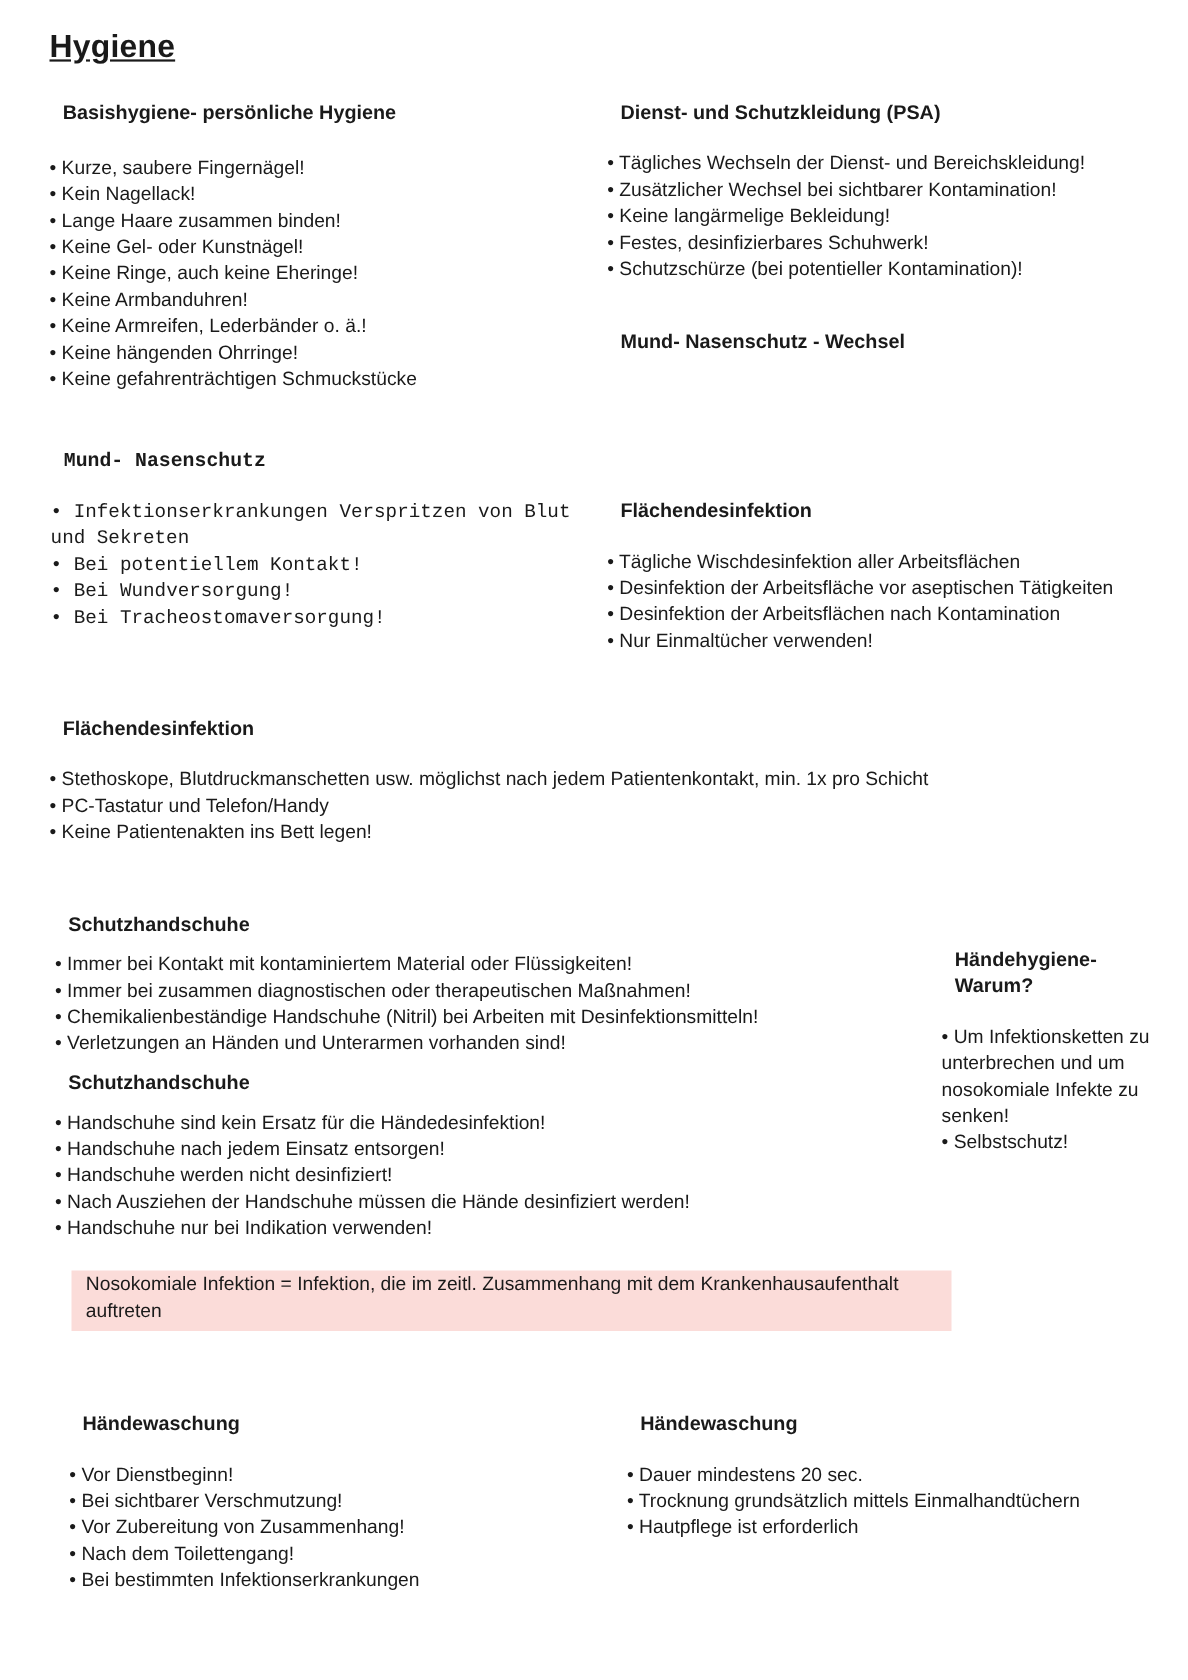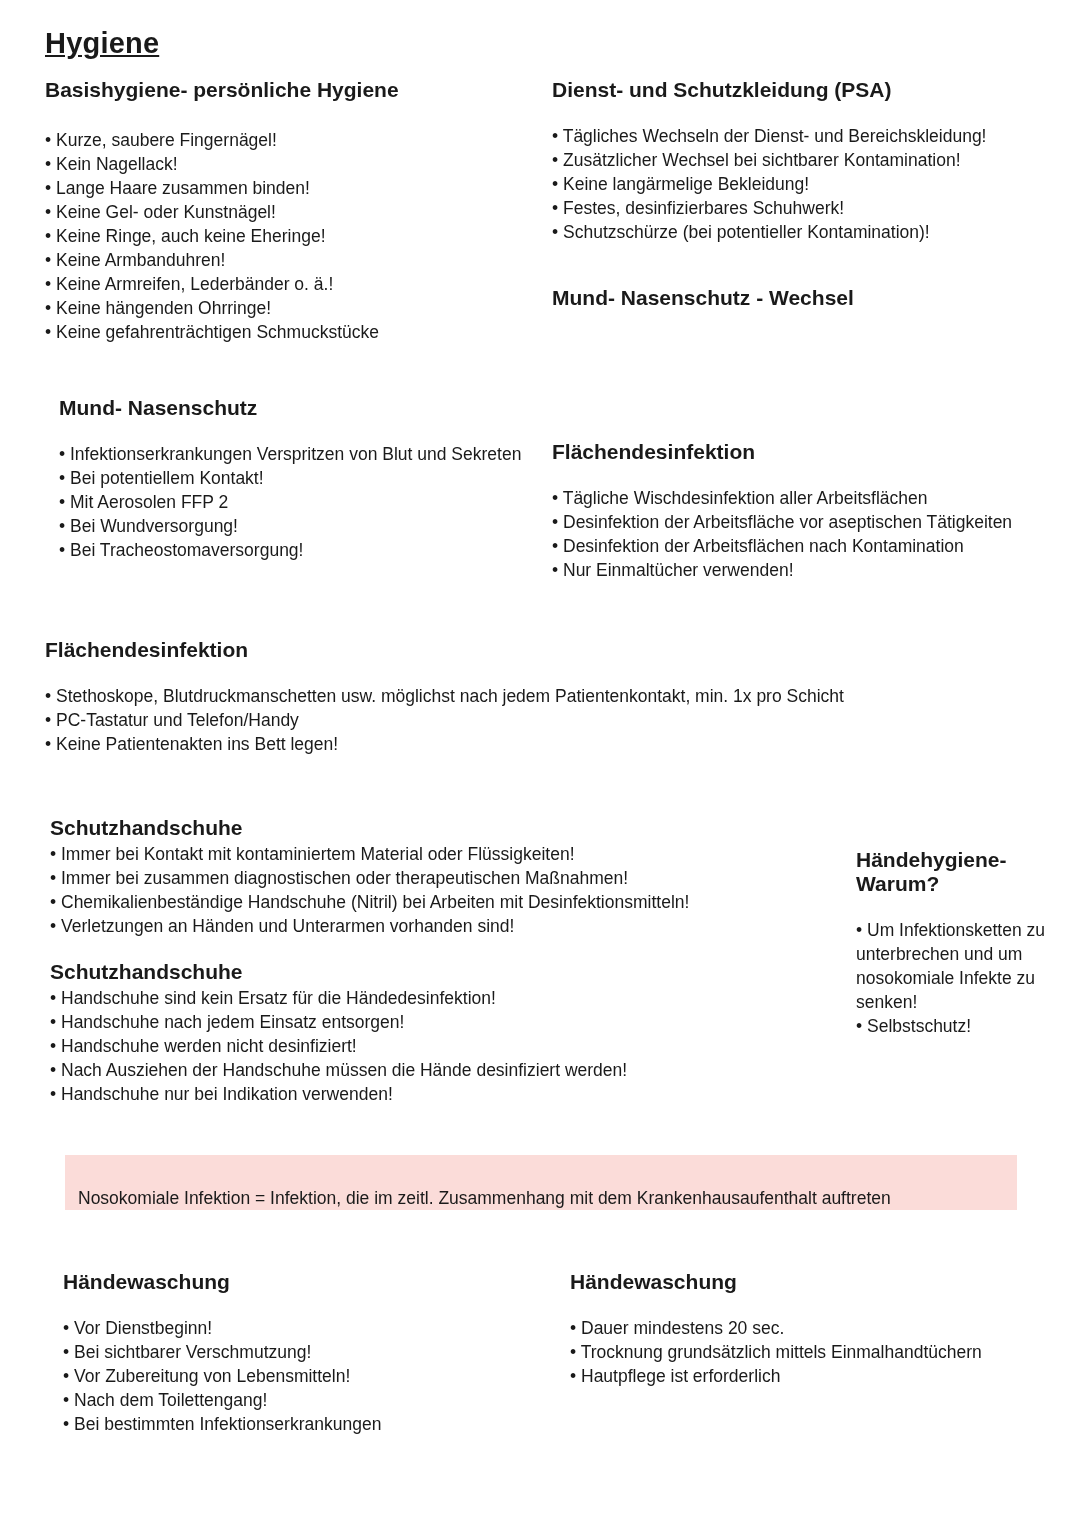--- a/index.html
+++ b/index.html
@@ -10,47 +10,47 @@
     color:#1a1a1a;
     position:relative;
     overflow:hidden;
   }
   .page-title {
     position:absolute; left:45px; top:8px;
     font-size:29px; font-weight:bold; letter-spacing:0.2px;text-decoration:underline;
   }
   .section { position:absolute; }
   .section h2 {
-    margin:0; font-size:21px; font-weight:bold; line-height:24px;
+    margin:12px; font-size:18px; font-weight:bold; line-height:24px;
   }
   .section ul {
     list-style:none; margin:22px 0 0 0; padding:0;
     font-size:17.5px; line-height:24px;
   }
   .section ul li::before { content:"• "; }
   .section.gap26 ul { margin-top:26px; }
   .section.tight ul { margin-top:2px; }
 
   
   #sec-basishygiene            { left:45px;  top:78px;   width:505px; }
-  #sec-mund-nasenschutz        { left:59px;  top:396px;  width:500px; }
+  #sec-mund-nasenschutz        { left:46px;  top:396px;  width:500px;font-family:Liberation Mono, monospace; }
   #sec-dienst-schutzkleidung   { left:552px; top:78px;   width:525px; }
   #sec-mund-wechsel            { left:552px; top:286px;  width:520px; }
   #sec-flaechen-rechts         { left:552px; top:440px;  width:490px; }
   #sec-flaechen-breit          { left:45px;  top:638px;  width:1010px; }
   #sec-schutzhandschuhe-1      { left:50px;  top:816px;  width:790px; }
   #sec-schutzhandschuhe-2      { left:50px;  top:960px;  width:790px; }
   #sec-haendehygiene-warum     { left:856px; top:848px;  width:212px; }
   #sec-haendewaschung-links    { left:63px;  top:1270px; width:505px; }
   #sec-haendewaschung-rechts   { left:570px; top:1270px; width:505px; }
 
   .note {
     position:absolute; left:65px; top:1155px;
-    width:952px; height:55px;
-    display:flex; align-items:flex-end;
+    width:800px; height:55px;
+    display:flex; align-items:flex-start;
     padding-left:13px; box-sizing:border-box;
     font-size:17.5px; line-height:24px;
   }
 </style>
 </head>
 <body style="background: rgb(255, 255, 255); color: rgb(26, 26, 26);">
 
 <h1 class="page-title">Hygiene</h1>
 
 <section class="section gap26" id="sec-basishygiene">
@@ -66,21 +66,20 @@
       <li>Keine hängenden Ohrringe!</li>
       <li>Keine gefahrenträchtigen Schmuckstücke</li>
     </ul>
 </section>
 
 <section class="section" id="sec-mund-nasenschutz">
   <h2>Mund- Nasenschutz</h2>
   <ul>
       <li>Infektionserkrankungen Verspritzen von Blut und Sekreten</li>
       <li>Bei potentiellem Kontakt!</li>
-      <li>Mit Aerosolen FFP 2</li>
       <li>Bei Wundversorgung!</li>
       <li>Bei Tracheostomaversorgung!</li>
     </ul>
 </section>
 
 <section class="section" id="sec-dienst-schutzkleidung">
   <h2>Dienst- und Schutzkleidung (PSA)</h2>
   <ul>
       <li>Tägliches Wechseln der Dienst- und Bereichskleidung!</li>
       <li>Zusätzlicher Wechsel bei sichtbarer Kontamination!</li>
@@ -144,21 +143,21 @@
 
 <div class="note" style="background: rgb(251, 220, 217);">
   <span>Nosokomiale Infektion = Infektion, die im zeitl. Zusammenhang mit dem Krankenhausaufenthalt auftreten</span>
 </div>
 
 <section class="section" id="sec-haendewaschung-links">
   <h2>Händewaschung</h2>
   <ul>
       <li>Vor Dienstbeginn!</li>
       <li>Bei sichtbarer Verschmutzung!</li>
-      <li>Vor Zubereitung von Lebensmitteln!</li>
+      <li>Vor Zubereitung von Zusammenhang!</li>
       <li>Nach dem Toilettengang!</li>
       <li>Bei bestimmten Infektionserkrankungen</li>
     </ul>
 </section>
 
 <section class="section" id="sec-haendewaschung-rechts">
   <h2>Händewaschung</h2>
   <ul>
       <li>Dauer mindestens 20 sec.</li>
       <li>Trocknung grundsätzlich mittels Einmalhandtüchern</li>

